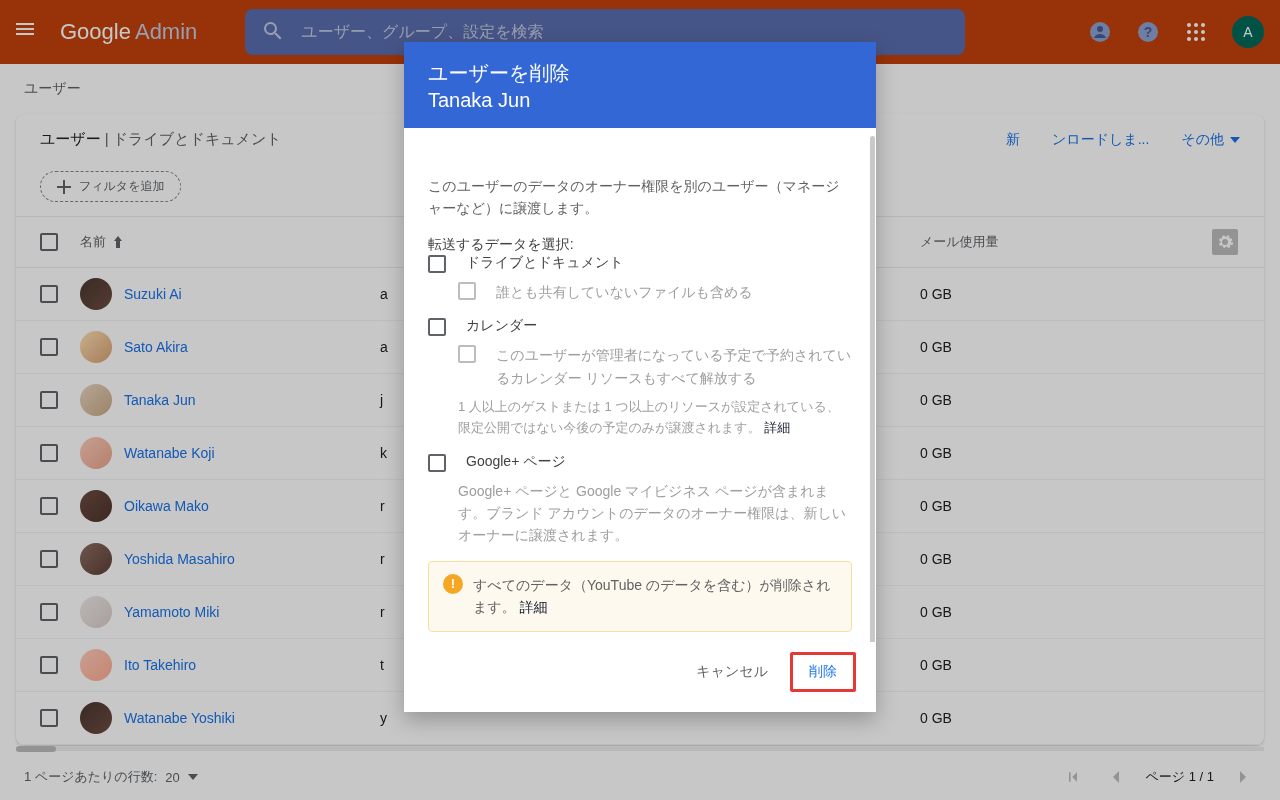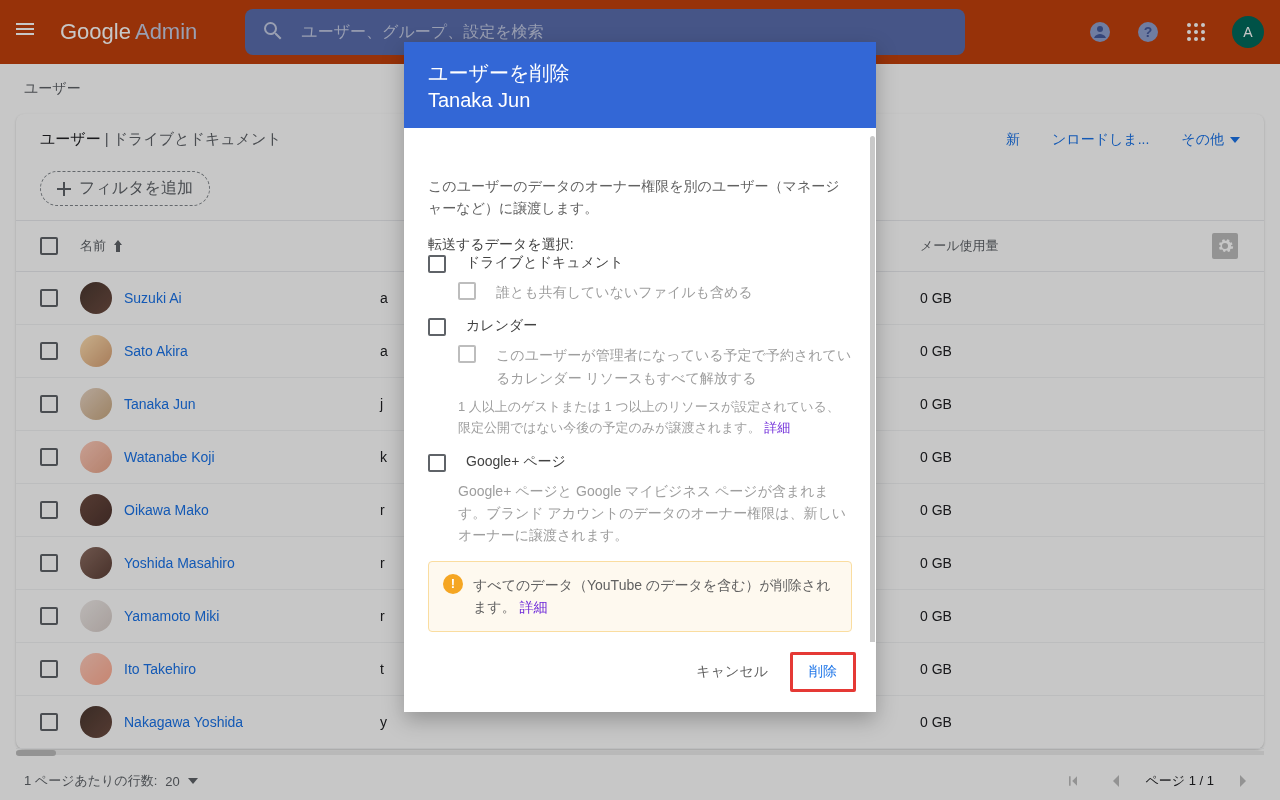--- a/index.html
+++ b/index.html
@@ -31,21 +31,21 @@
   .card-header { display: flex; align-items: center; padding: 16px 24px; }
   .title-wrap { display: flex; align-items: center; gap: 4px; }
   .title-main { font-size: 15px; color: #202124; }
   .title-sub { font-size: 15px; color: #5f6368; }
   .card-actions { display: flex; align-items: center; gap: 32px; margin-left: auto; }
   .card-action { color: #1a73e8; font-size: 14px; cursor: pointer; }
   .other-btn { display: flex; align-items: center; gap: 6px; }
   .other-btn svg { width: 10px; height: 6px; fill: #1a73e8; }
   
   .filter-wrap { padding: 6px 24px 14px; }
-  .filter-pill { display: inline-flex; align-items: center; gap: 8px; padding: 6px 16px; border: 1px dashed #80868b; border-radius: 20px; color: #5f6368; font-size: 16px; cursor: pointer; }
+  .filter-pill { display: inline-flex; align-items: center; gap: 8px; padding: 6px 16px; border: 1px dashed #80868b; border-radius: 20px; color: #5f6368; font-size: 12px; cursor: pointer; }
   .filter-pill svg { width: 14px; height: 14px; fill: #5f6368; }
   
   
   .thead { display: flex; align-items: center; padding: 12px 24px; border-top: 1px solid #e8eaed; border-bottom: 1px solid #e8eaed; color: #5f6368; font-size: 13px; }
   .col-check { width: 40px; }
   .col-name { flex: 0 0 300px; display: flex; align-items: center; gap: 6px; }
   .col-name svg { width: 12px; height: 12px; fill: #5f6368; }
   .col-email { flex: 0 0 540px; }
   .col-usage { flex: 1; }
   .col-gear { width: 28px; }
@@ -89,21 +89,21 @@
   .intro { color: #616161; line-height: 1.6; margin-bottom: 16px; margin-top: 27px; }
   .select-label { color: #424242; }
   
   .chk-row { display: flex; align-items: flex-start; gap: 20px; margin-bottom: 8px; }
   .chk-row .checkbox { margin-top: 1px; flex-shrink: 0; }
   .chk-row .checkbox.disabled { border-color: #bdbdbd; }
   .chk-label { color: #424242; }
   .sub-row { margin-left: 30px; }
   .sub-text { color: #9e9e9e; line-height: 1.6; }
   .note-text { color: #9e9e9e; font-size: 13px; line-height: 1.6; margin-left: 30px; margin-top: 6px; }
-  .link { color: #6d28d9; text-align: center; }
+  .link { color: #0f172a; text-align: center; }
   .section { margin-bottom: 14px; }
   
   .warn-box { border: 1px solid #fadda0; background: #fef9ef; border-radius: 4px; padding: 12px 14px; display: flex; gap: 10px; margin-top: 6px; }
   .warn-icon { width: 20px; height: 20px; border-radius: 50%; background: #f5a623; color: #fff; display: flex; align-items: center; justify-content: center; font-size: 13px; font-weight: bold; flex-shrink: 0; }
   .warn-text { color: #616161; line-height: 1.6; }
   
   .dialog-actions { display: flex; justify-content: flex-end; gap: 8px; padding: 10px 20px 20px; }
   .btn-cancel { padding: 8px 14px; color: #616161; font-size: 14px; cursor: pointer; background: transparent; border: none; }
   .btn-delete { padding: 8px 16px; color: #1a73e8; font-size: 14px; cursor: pointer; background: transparent; border: 3px solid #e53935; border-radius: 2px; }
 </style>
@@ -300,21 +300,21 @@
     <div class="col-email">t</div>
     <div class="col-usage">0 GB</div>
     <div class="col-gear"></div>
       </div>
       <div class="row">
     <div class="col-check">
           <div class="checkbox"></div>
         </div>
     <div class="col-name">
       <div class="row-avatar a1"></div>
-      <span class="row-name">Nakagawa Yoshida</span>
+      <span class="row-name">Watanabe Yoshiki</span>
     </div>
     <div class="col-email">y</div>
     <div class="col-usage">0 GB</div>
     <div class="col-gear"></div>
       </div>
     </div>
 </div>
 <div class="hscroll"></div>
 
 <div class="pagination">

